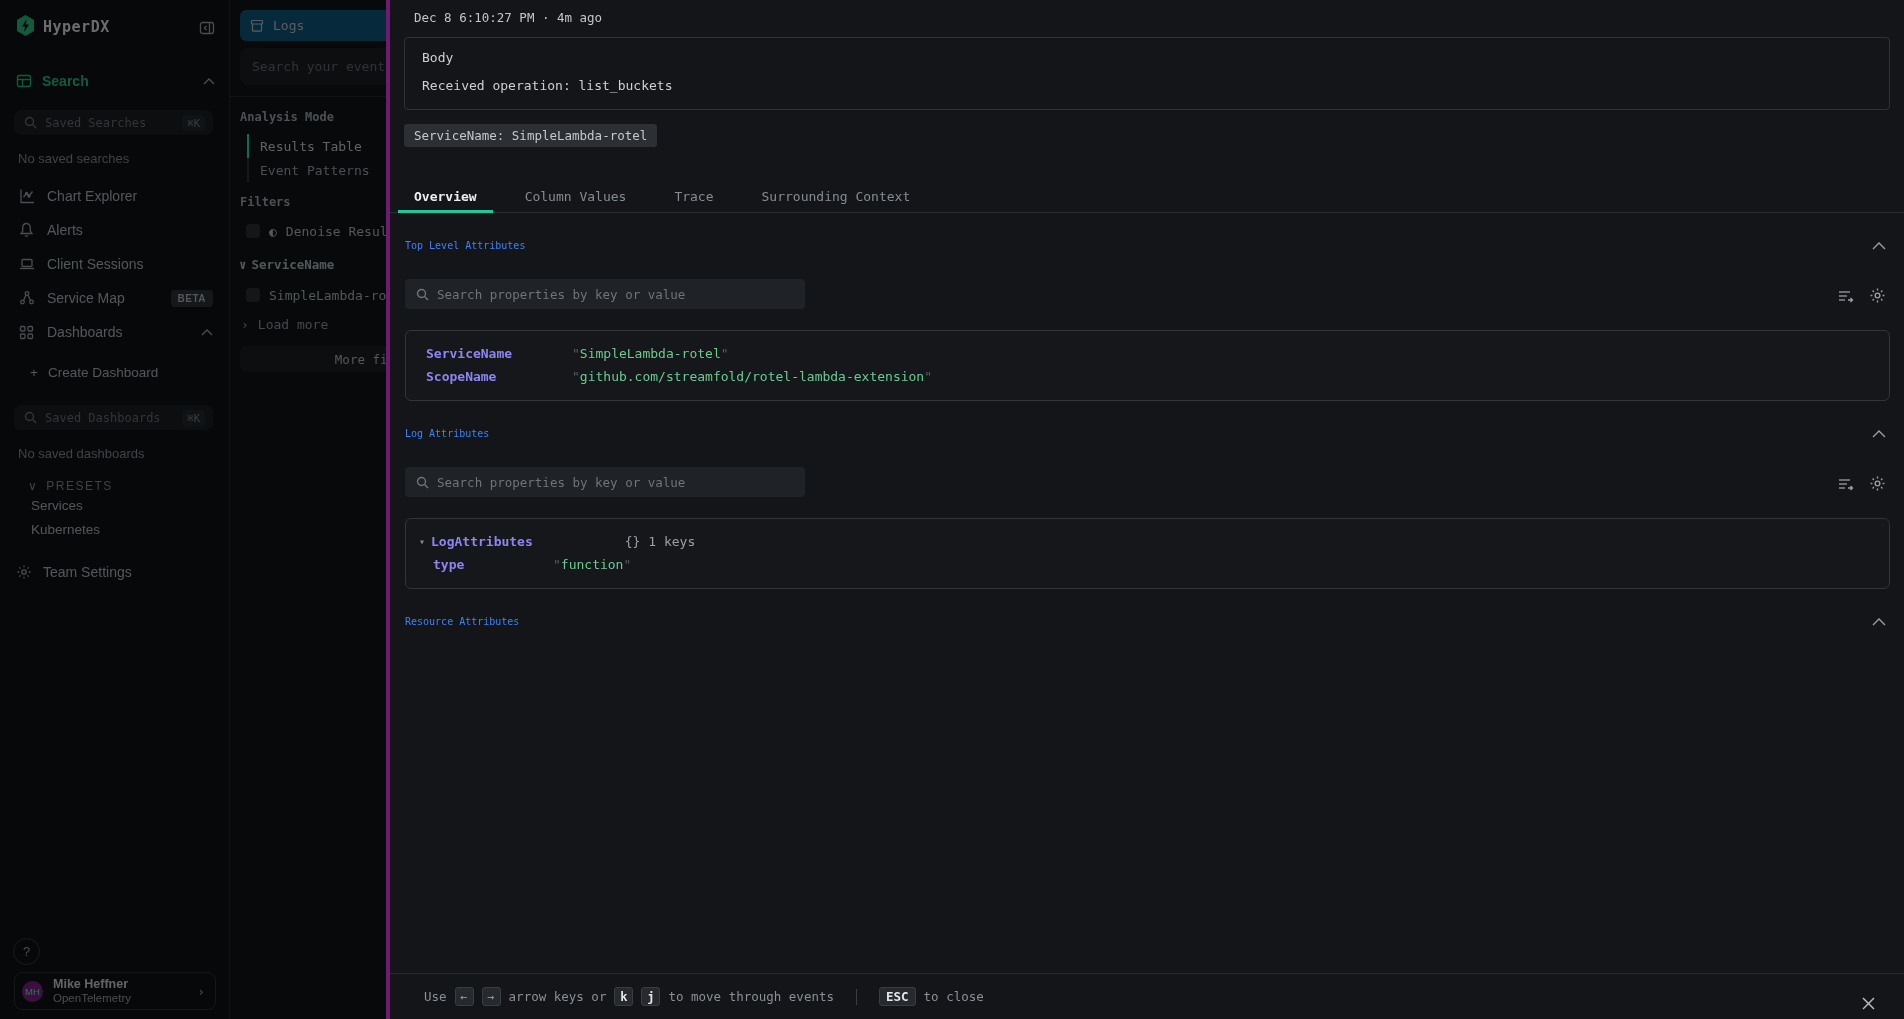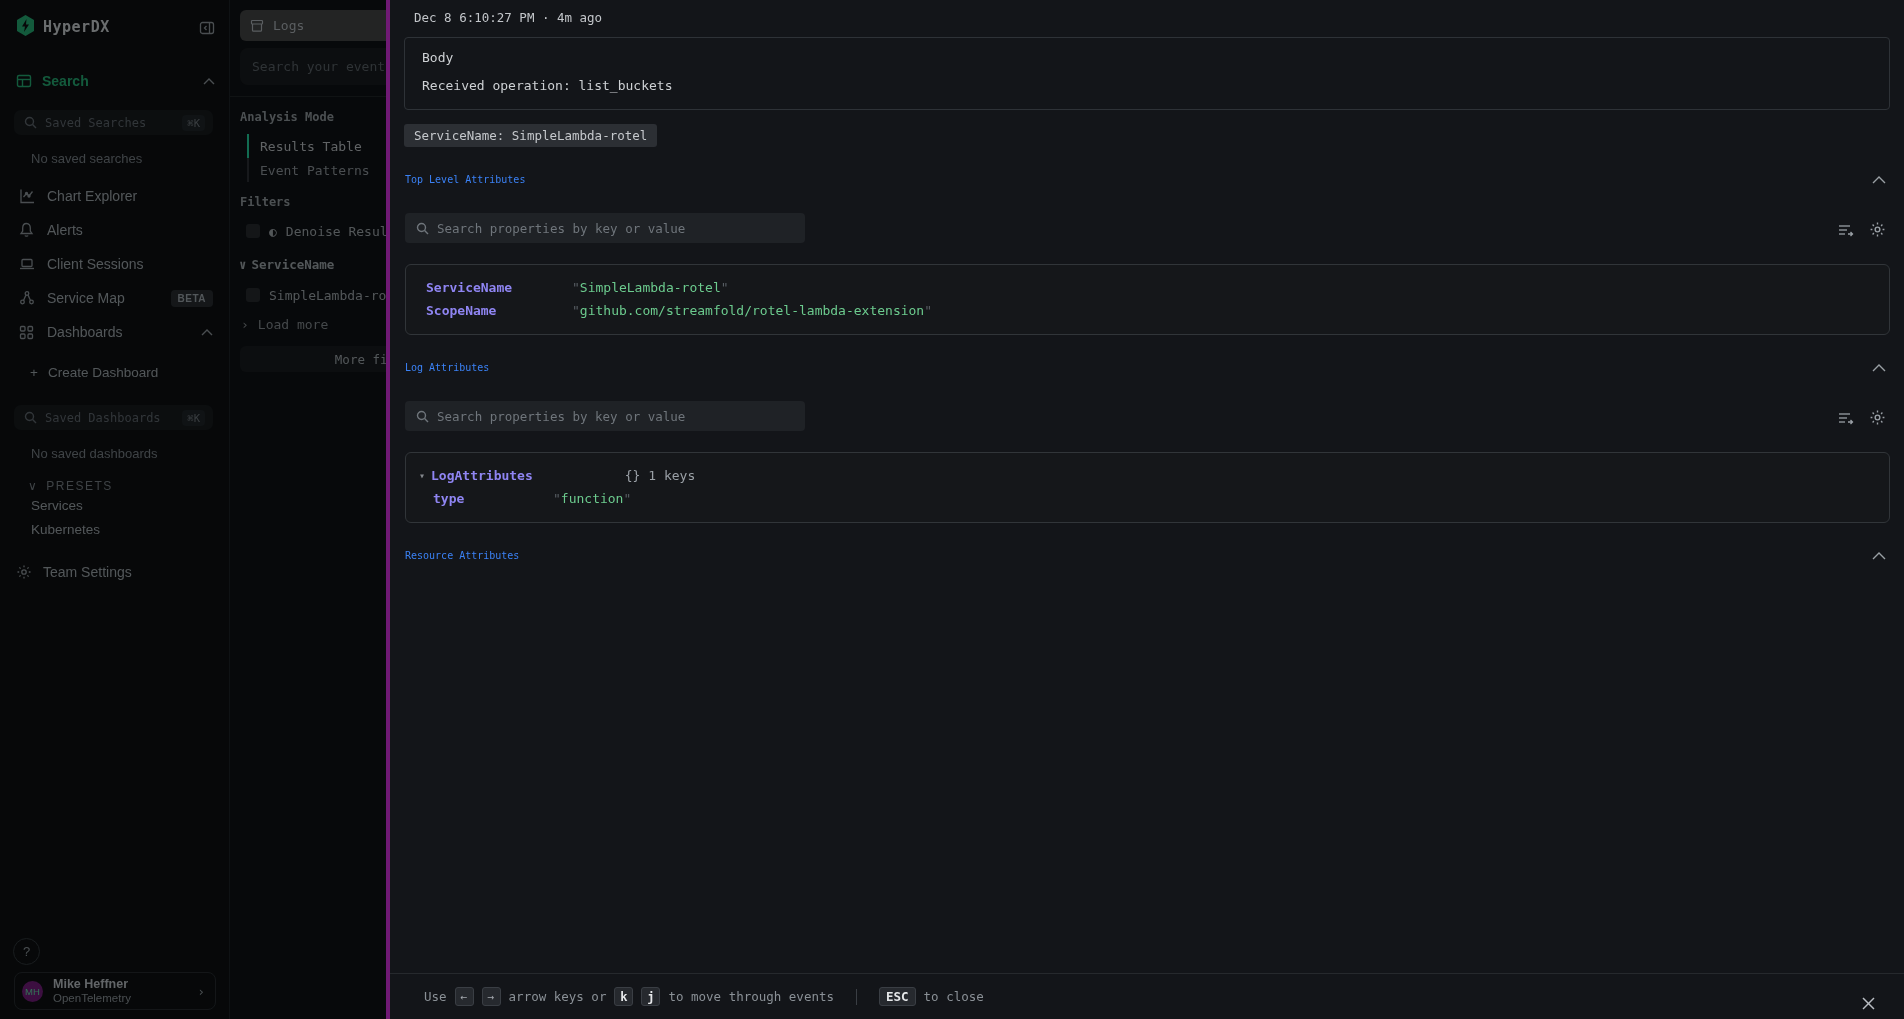--- a/index.html
+++ b/index.html
@@ -12,41 +12,41 @@
   .sb-logo-row { display:flex; align-items:flex-end; height:24px; margin:12px 14px 0 16px; gap:8px; }
   .sb-logo-title { font-weight:bold; font-size:15px; color:#c7cacd; letter-spacing:0.5px; flex:1; }
   .sb-collapse { color:#8a9095; display:flex; }
   .sb-search-row { display:flex; align-items:center; height:22px; margin:34px 14px 0 16px; gap:10px; color:#23a76f; }
   .sb-search-label { font-family:"Liberation Sans", sans-serif; font-size:14px; font-weight:bold; color:#23a76f; flex:1; }
   .sb-chev { color:#8a9095; font-size:11px; }
   .sb-searchbox { display:flex; align-items:center; gap:8px; height:25px; margin:18px 16px 0 14px; background:#15171a; border-radius:7px; padding:0 8px 0 10px; color:#5c6268; }
   .sb-searchbox input { flex:1; background:transparent; border:0; outline:0; color:#9aa0a5; font-family:"DejaVu Sans Mono", monospace; font-size:12px; width:90px; }
   .sb-searchbox input::placeholder { color:#5c6268; }
   .sb-kbd { font-size:10.5px; color:#6b7177; background:#1d2024; border-radius:4px; padding:2px 5px; }
-  .sb-muted { font-family:"Liberation Sans", sans-serif; font-size:13px; color:#757b81; padding-left:31px; margin-top:16px; }
+  .sb-muted { font-family:"Liberation Sans", sans-serif; font-size:13px; color:#757b81; padding-left:18px; margin-top:16px; }
   .sb-nav { margin-top:13px; }
   .sb-item { display:flex; align-items:center; height:34px; padding:0 16px 0 18px; gap:12px; color:#9aa0a5; font-family:"Liberation Sans", sans-serif; font-size:14px; }
   .sb-item .icon { width:17px; display:flex; justify-content:center; color:#8a9095; }
   .sb-item .lbl { flex:1; }
   .beta { font-family:"Liberation Sans", sans-serif; font-size:10px; font-weight:bold; letter-spacing:0.5px; color:#9aa0a6; background:#26292d; border-radius:4px; padding:3px 7px; }
   .sb-create { display:flex; align-items:center; height:30px; margin-top:8px; padding-left:30px; gap:10px; color:#9aa0a5; font-family:"Liberation Sans", sans-serif; font-size:13.5px; }
   .sb-presets { display:flex; align-items:center; gap:8px; margin-top:18px; padding-left:28px; color:#757b81; font-family:"Liberation Sans", sans-serif; font-size:12px; letter-spacing:1.5px; }
   .sb-preset-item { height:24px; display:flex; align-items:center; padding-left:31px; color:#9aa0a5; font-family:"Liberation Sans", sans-serif; font-size:13.5px; }
   .sb-team { display:flex; align-items:center; height:34px; margin-top:14px; padding-left:16px; gap:11px; color:#9aa0a5; font-family:"Liberation Sans", sans-serif; font-size:14px; }
   .sb-help { position:absolute; left:13px; bottom:54px; width:27px; height:27px; border:1px solid #2e3236; border-radius:50%; display:flex; align-items:center; justify-content:center; color:#8a9095; font-family:"Liberation Sans", sans-serif; font-size:13px; }
   .sb-user { position:absolute; left:14px; right:13px; bottom:9px; height:38px; border:1px solid #24272b; border-radius:8px; display:flex; align-items:center; padding:0 10px 0 7px; gap:10px; }
   .sb-avatar { width:21px; height:21px; border-radius:50%; background:#701a75; color:#5fd79e; font-family:"Liberation Sans", sans-serif; font-size:9.5px; font-weight:normal; display:flex; align-items:center; justify-content:center; }
   .sb-user-meta { flex:1; line-height:1.15; }
   .sb-user-name { font-family:"Liberation Sans", sans-serif; font-size:12.5px; font-weight:bold; color:#b8bcc0; }
   .sb-user-org { font-family:"Liberation Sans", sans-serif; font-size:11.5px; color:#8a9095; }
   .sb-user-chev { color:#8a9095; font-size:13px; }
 
   
   .logs-panel { position:absolute; left:230px; top:0; width:420px; height:1019px; background:#0d0e11; z-index:1; color:#9aa0a5; }
-  .lp-source { display:flex; align-items:center; gap:9px; margin:10px 10px 0 10px; width:230px; height:31px; background:#404040; border-radius:6px; padding:0 10px; font-size:13px; color:#a8adb2; }
+  .lp-source { display:flex; align-items:center; gap:9px; margin:10px 10px 0 10px; width:230px; height:31px; background:#0c4a6e; border-radius:6px; padding:0 10px; font-size:13px; color:#a8adb2; }
   .lp-search { display:flex; align-items:center; margin:7px 10px 0 10px; width:440px; height:37px; background:#16181b; border-radius:8px; padding:0 12px; }
   .lp-search input { flex:1; background:transparent; border:0; outline:0; color:#9aa0a5; font-family:"DejaVu Sans Mono", monospace; font-size:13px; }
   .lp-search input::placeholder { color:#575d63; }
   .lp-div { border-top:1px solid #1d2023; margin-top:11px; }
   .lp-label { font-size:12px; font-weight:bold; color:#8d9398; padding-left:10px; margin-top:13px; }
   .lp-modes { margin-top:10px; margin-left:17px; }
   .lp-mode { height:24px; display:flex; align-items:center; padding-left:11px; border-left:2px solid #2a2d31; font-size:13px; color:#8a9096; }
   .lp-mode.active { border-left-color:#20c997; color:#b4b8bc; }
   .lp-filter-row { display:flex; align-items:center; gap:9px; padding-left:16px; margin-top:13px; height:18px; font-size:13px; color:#9aa0a5; }
   .lp-check { width:14px; height:14px; border-radius:3px; background:#24272b; flex:none; }
@@ -300,20 +300,26 @@
 
     <div class="dw-body-box">
       <div class="dw-body-label">Body</div>
       <div class="dw-body-value">Received operation: list_buckets</div>
     </div>
 
     <div class="dw-tag">
       <span class="chip">ServiceName: SimpleLambda-rotel</span>
     </div>
 
+    <div class="dw-tabs">
+      <div class="dw-tab active">Overview</div>
+      <div class="dw-tab">Column Values</div>
+      <div class="dw-tab">Trace</div>
+      <div class="dw-tab">Surrounding Context</div>
+    </div>
 
     <div class="dw-sec-head">
       <span class="dw-sec-title">Top Level Attributes</span>
       <span class="dw-sec-chev">
         <svg width="14" height="8" viewBox="0 0 14 8" fill="none" stroke="#9aa0a5" stroke-width="1.4">
             <path d="M1 7 L7 1 L13 7"></path>
           </svg>
       </span>
     </div>
     <div class="dw-search-row">

